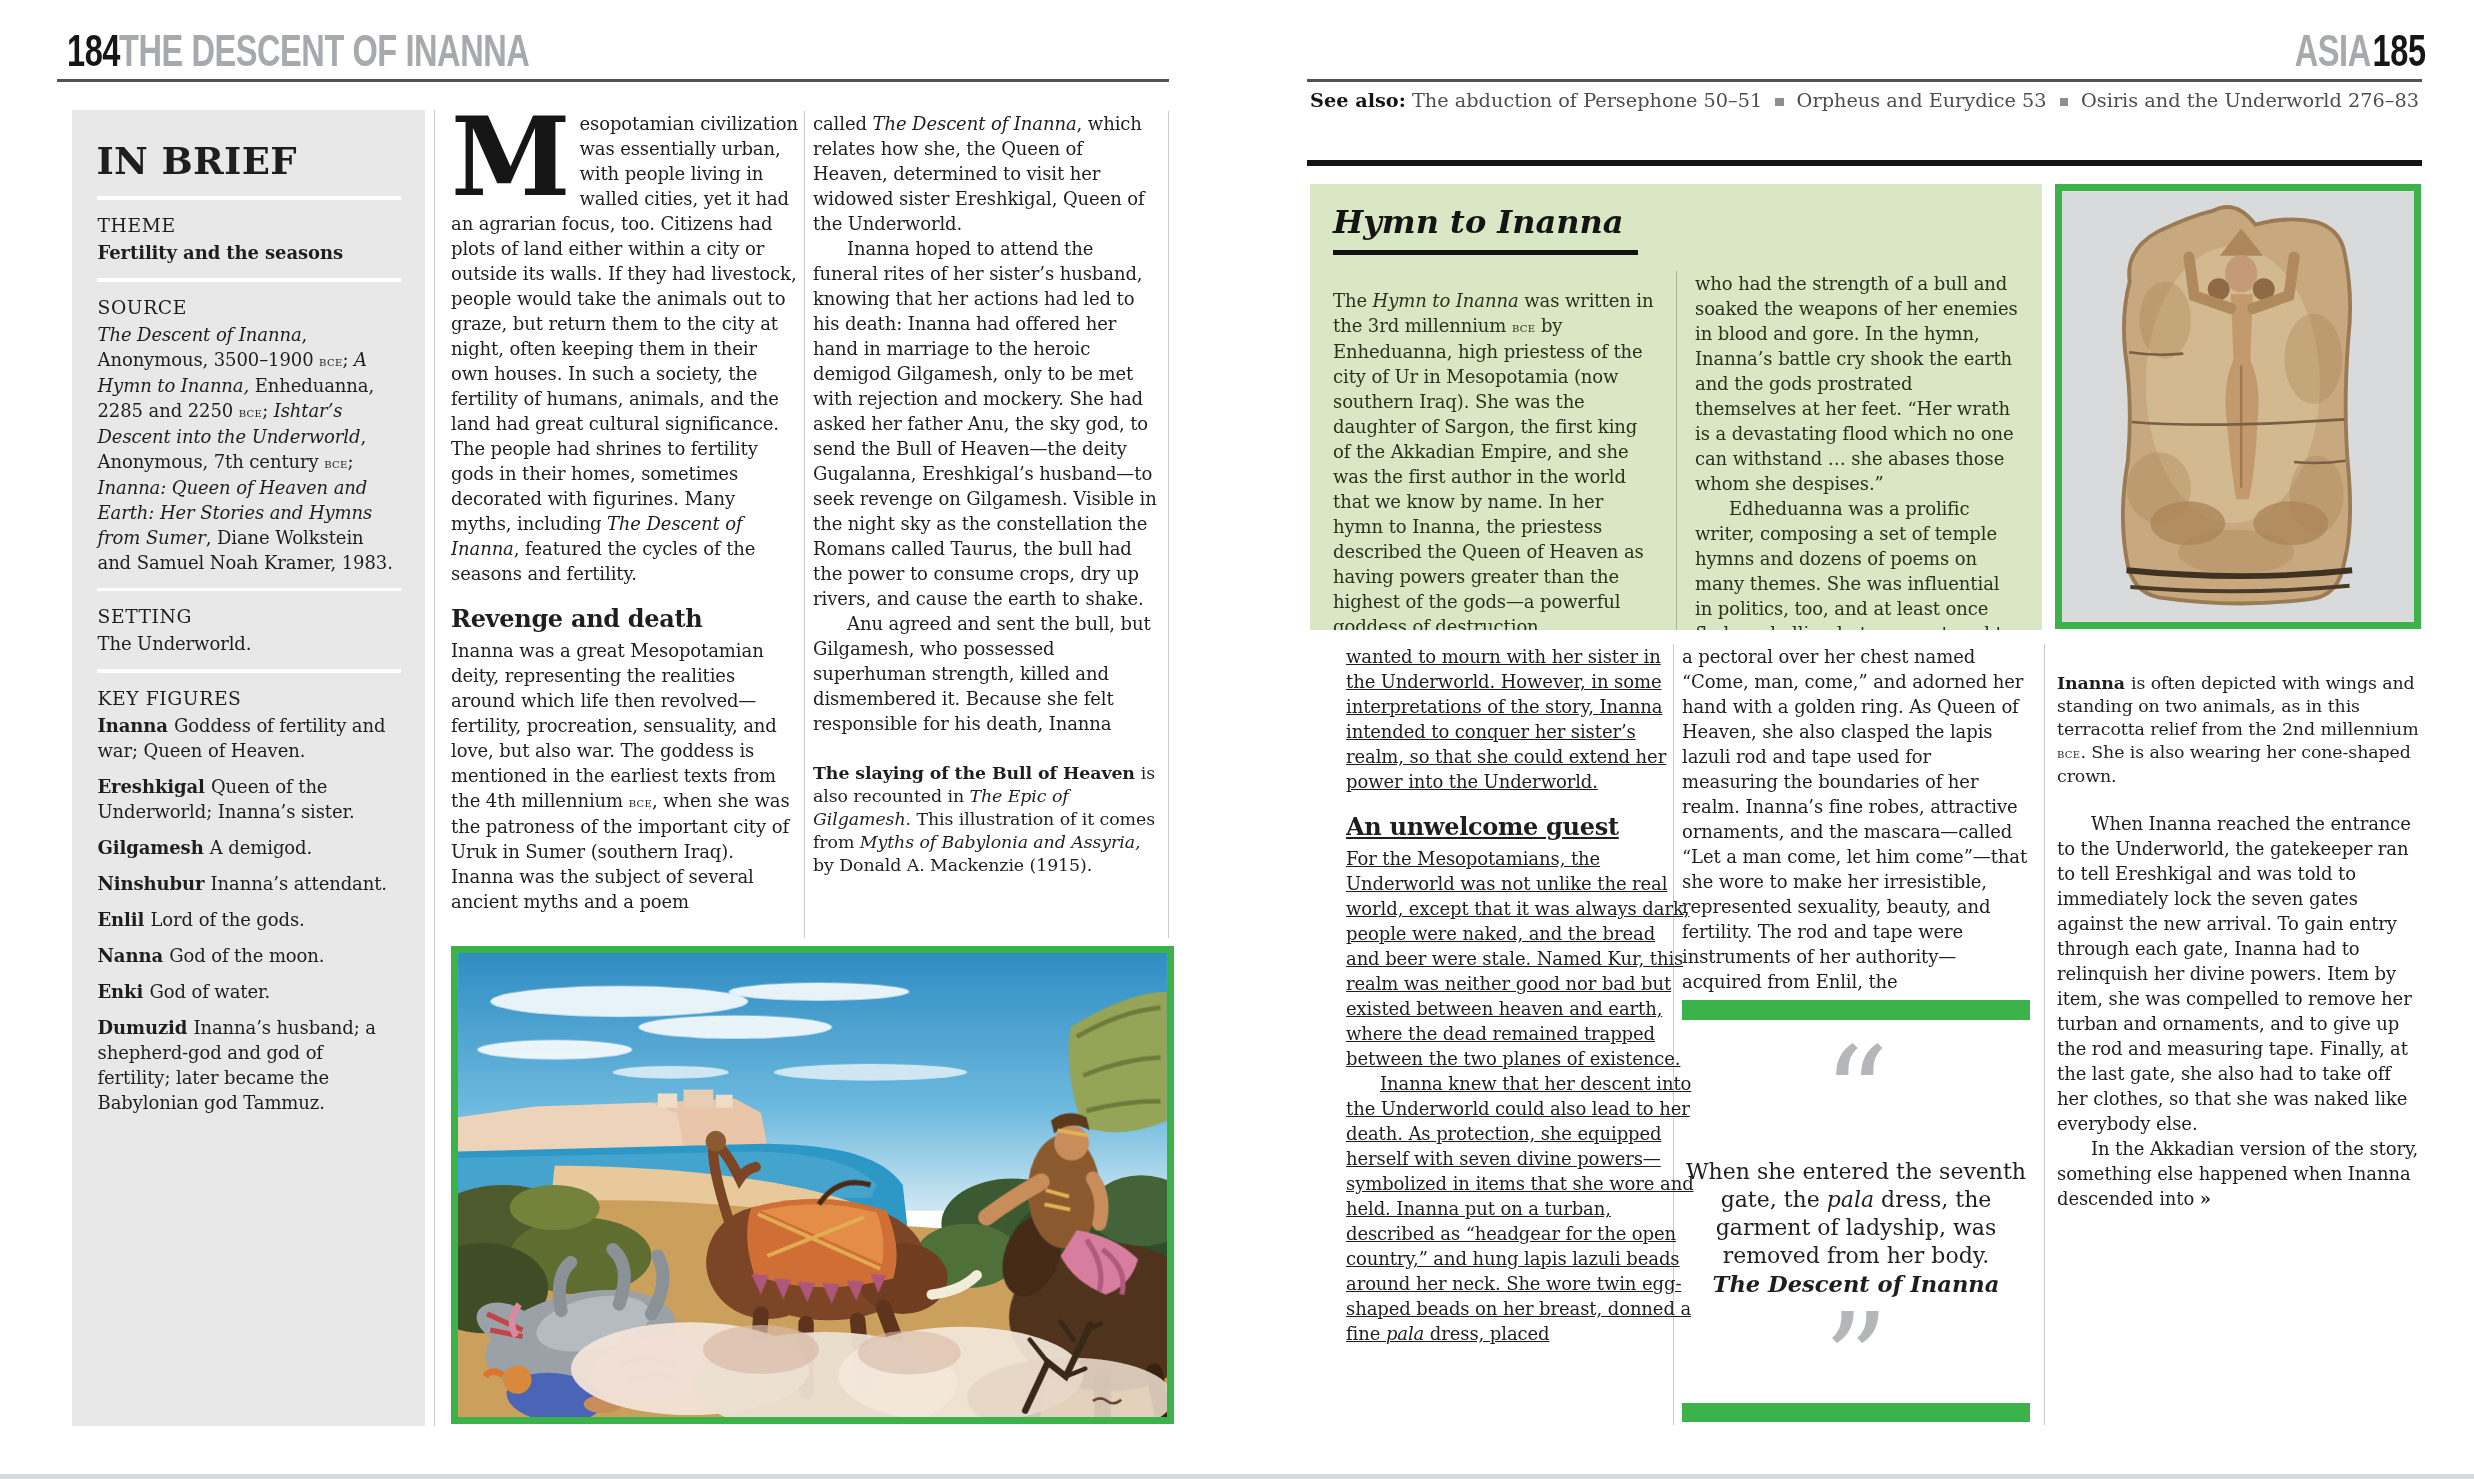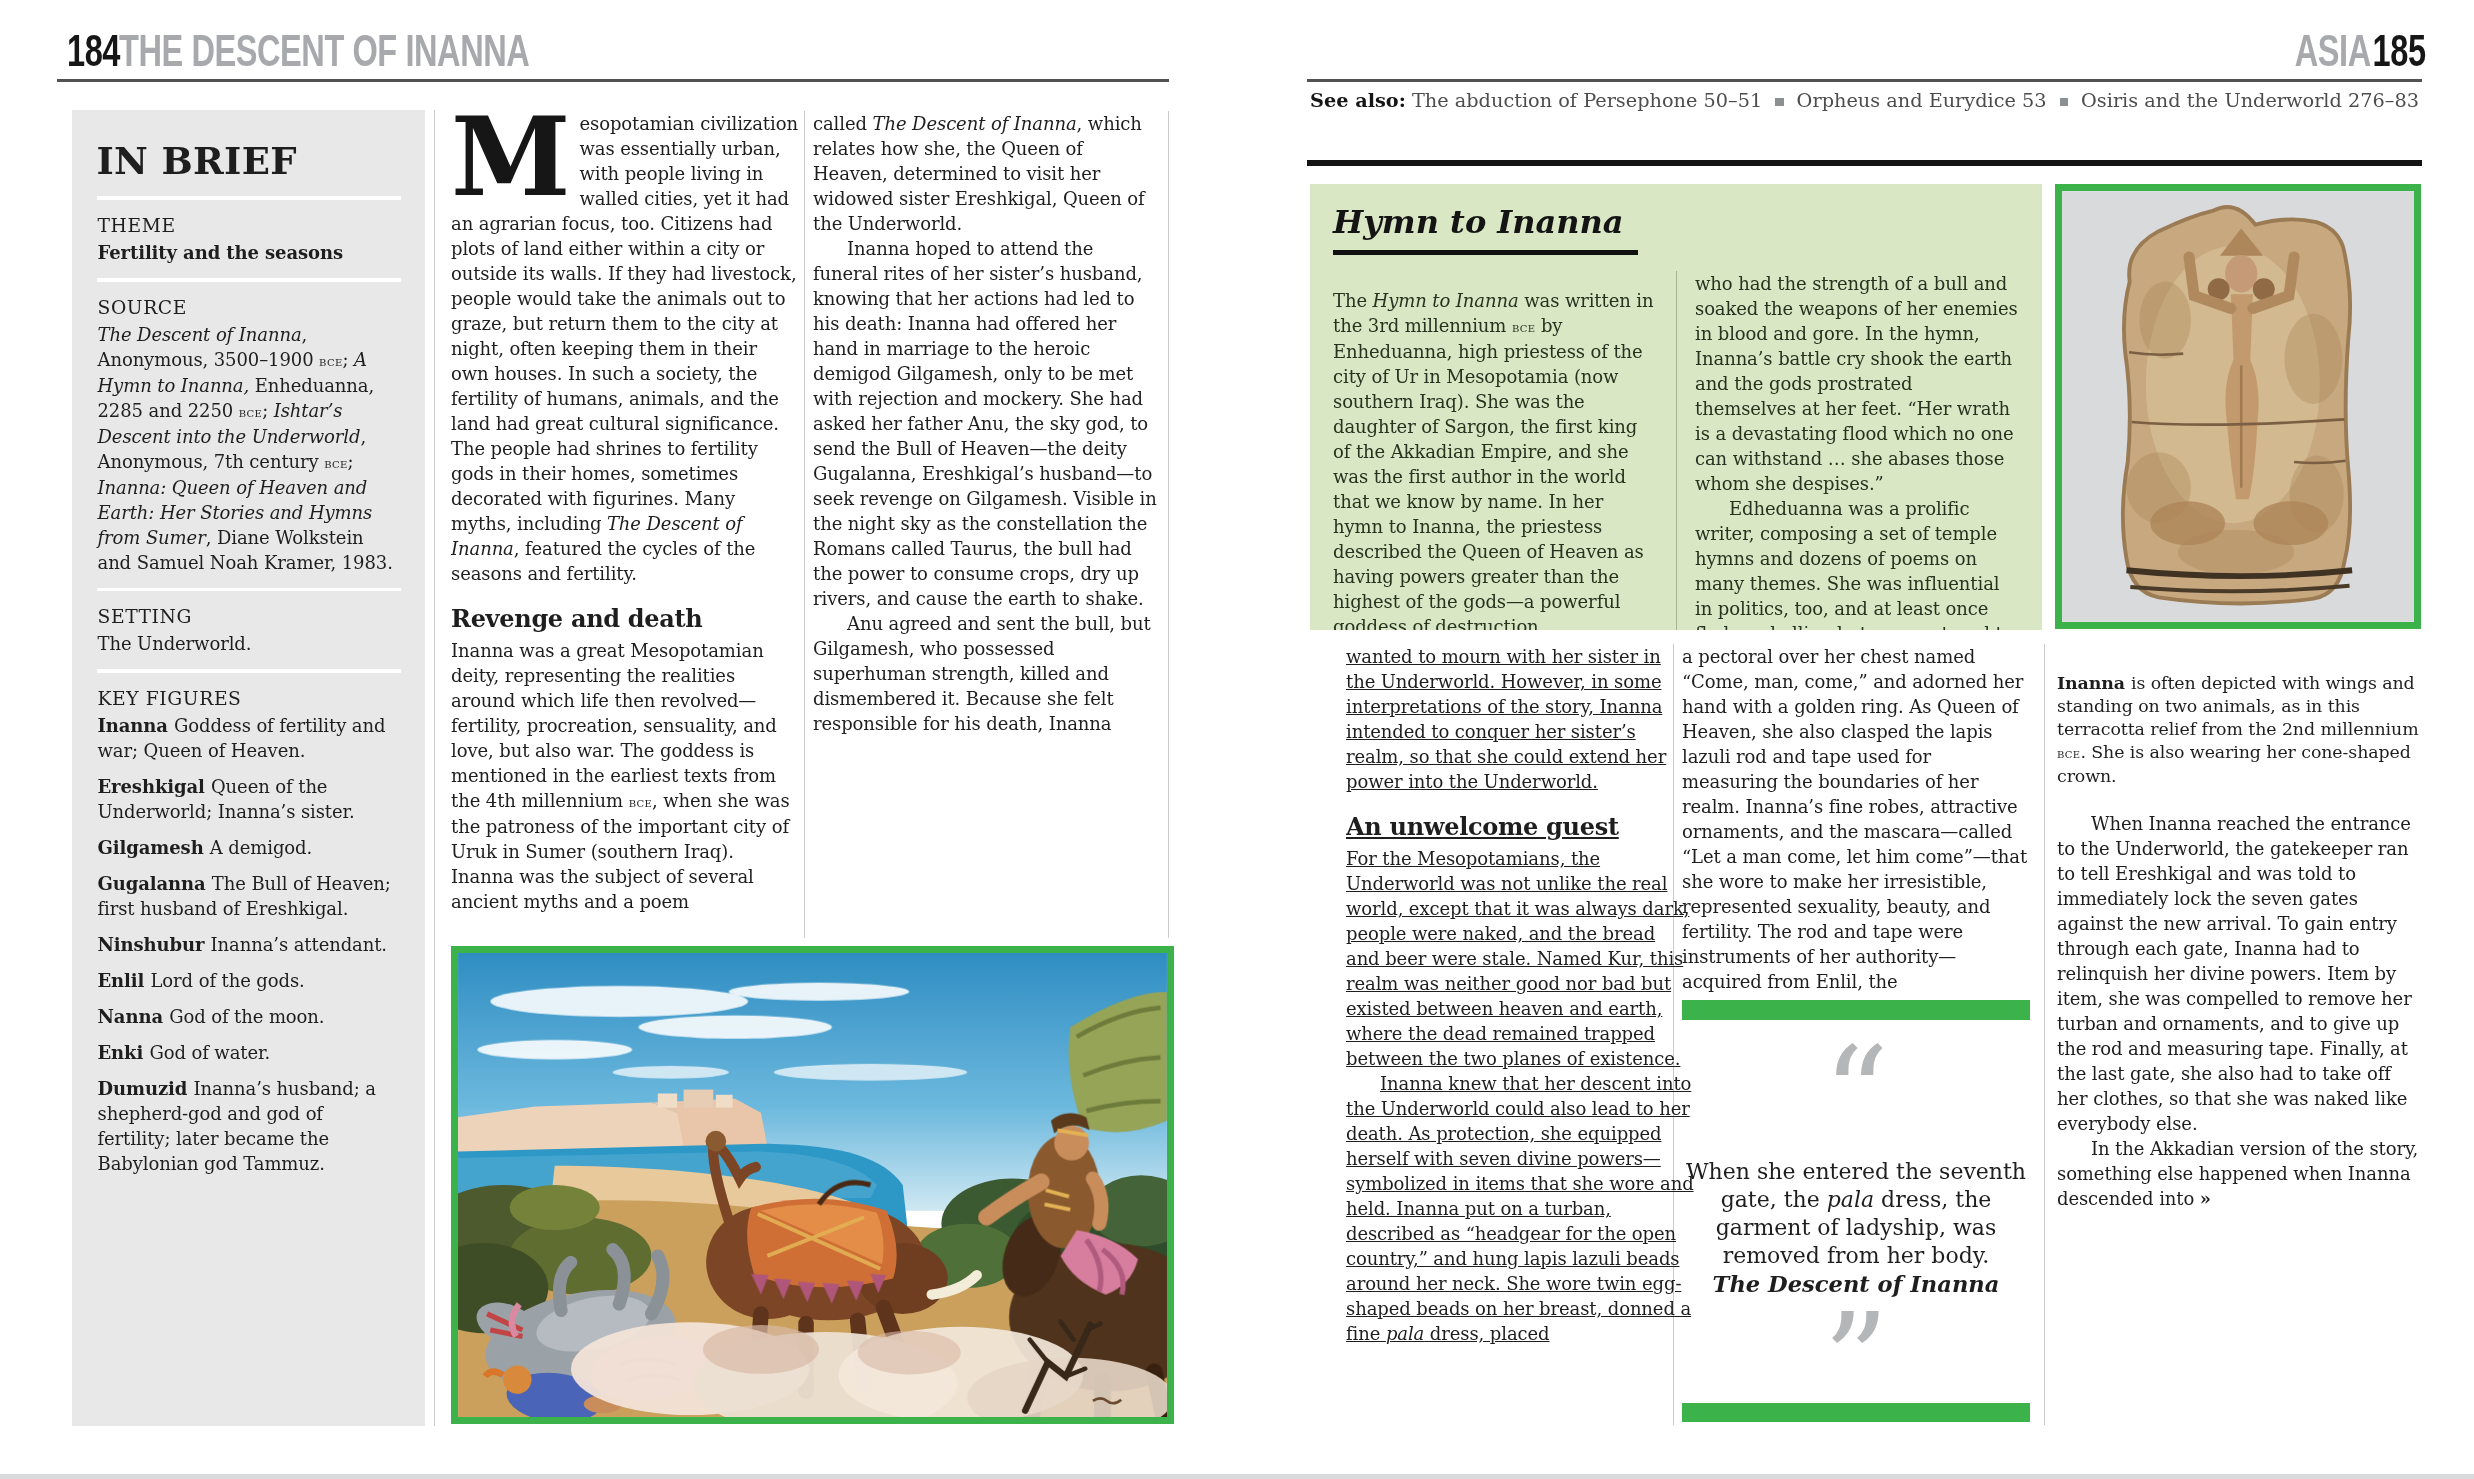--- a/index.html
+++ b/index.html
@@ -116,21 +116,20 @@
         <p class="label"><span>SOURCE</span></p>
         <p class="para"><span class="it">The Descent of Inanna</span><span>, Anonymous, 3500–1900 </span><span class="sc">BCE</span><span>; </span><span class="it">A Hymn to Inanna,</span><span> Enheduanna, 2285 and 2250 </span><span class="sc">BCE</span><span>; </span><span class="it">Ishtar’s Descent into the Underworld</span><span>, Anonymous, 7th century </span><span class="sc">BCE</span><span>; </span><span class="it">Inanna: Queen of Heaven and Earth: Her Stories and Hymns from Sumer</span><span>, Diane Wolkstein and Samuel Noah Kramer, 1983.</span></p>
         <div class="sb-rule"></div>
         <p class="label"><span>SETTING</span></p>
         <p class="para"><span>The Underworld.</span></p>
         <div class="sb-rule"></div>
         <p class="label"><span>KEY FIGURES</span></p>
         <p class="para"><span class="bd">Inanna </span><span>Goddess of fertility and war; Queen of Heaven.</span></p>
         <p class="para gap"><span class="bd">Ereshkigal </span><span>Queen of the Underworld; Inanna’s sister.</span></p>
         <p class="para gap"><span class="bd">Gilgamesh </span><span>A demigod.</span></p>
-        <p class="para gap"><span class="bd">Gugalanna </span><span>The Bull of Heaven; first husband of Ereshkigal.</span></p>
         <p class="para gap"><span class="bd">Ninshubur </span><span>Inanna’s attendant.</span></p>
         <p class="para gap"><span class="bd">Enlil </span><span>Lord of the gods.</span></p>
         <p class="para gap"><span class="bd">Nanna </span><span>God of the moon.</span></p>
         <p class="para gap"><span class="bd">Enki </span><span>God of water.</span></p>
         <p class="para gap"><span class="bd">Dumuzid </span><span>Inanna’s husband; a shepherd-god and god of fertility; later became the Babylonian god Tammuz.</span></p>
       </div>
   </div>
 
   <div class="vline" style="left:434px;top:110px;height:1316px;"></div>
   <div class="vline" style="left:804px;top:111px;height:827px;"></div>
@@ -140,20 +139,21 @@
 
   <div class="col c1">
       <p class="para"><span class="dropcap">M</span><span>esopotamian civilization was essentially urban, with people living in walled cities, yet it had an agrarian focus, too. Citizens had plots of land either within a city or outside its walls. If they had livestock, people would take the animals out to graze, but return them to the city at night, often keeping them in their own houses. In such a society, the fertility of humans, animals, and the land had great cultural significance. The people had shrines to fertility gods in their homes, sometimes decorated with figurines. Many myths, including </span><span class="it">The Descent of Inanna</span><span>, featured the cycles of the seasons and fertility.</span></p>
       <div class="subhead">Revenge and death</div>
       <p class="para"><span>Inanna was a great Mesopotamian deity, representing the realities around which life then revolved—fertility, procreation, sensuality, and love, but also war. The goddess is mentioned in the earliest texts from the 4th millennium </span><span class="sc">BCE</span><span>, when she was the patroness of the important city of Uruk in Sumer (southern Iraq). Inanna was the subject of several ancient myths and a poem</span></p>
     </div>
   <div class="col c2">
       <p class="para"><span>called </span><span class="it">The Descent of Inanna</span><span>, which relates how she, the Queen of Heaven, determined to visit her widowed sister Ereshkigal, Queen of the Underworld.</span></p>
       <p class="para ind"><span>Inanna hoped to attend the funeral rites of her sister’s husband, knowing that her actions had led to his death: Inanna had offered her hand in marriage to the heroic demigod Gilgamesh, only to be met with rejection and mockery. She had asked her father Anu, the sky god, to send the Bull of Heaven—the deity Gugalanna, Ereshkigal’s husband—to seek revenge on Gilgamesh. Visible in the night sky as the constellation the Romans called Taurus, the bull had the power to consume crops, dry up rivers, and cause the earth to shake.</span></p>
       <p class="para ind"><span>Anu agreed and sent the bull, but Gilgamesh, who possessed superhuman strength, killed and dismembered it. Because she felt responsible for his death, Inanna</span></p>
+      <p class="cap"><span class="bd">The slaying of the Bull of Heaven </span><span>is also recounted in </span><span class="it">The Epic of Gilgamesh</span><span>. This illustration of it comes from </span><span class="it">Myths of Babylonia and Assyria,</span><span> by Donald A. Mackenzie (1915).</span></p>
     </div>
 
   <div class="img-frame illus">
     <svg width="709" height="464" viewBox="0 0 1100 720">
       <defs>
         <linearGradient id="sky" x1="0" y1="0" x2="0" y2="1">
           <stop offset="0" stop-color="#2f8dc2"></stop>
             <stop offset="0.6" stop-color="#6db9de"></stop>
             <stop offset="1" stop-color="#cfe8f2"></stop>
         </linearGradient>

